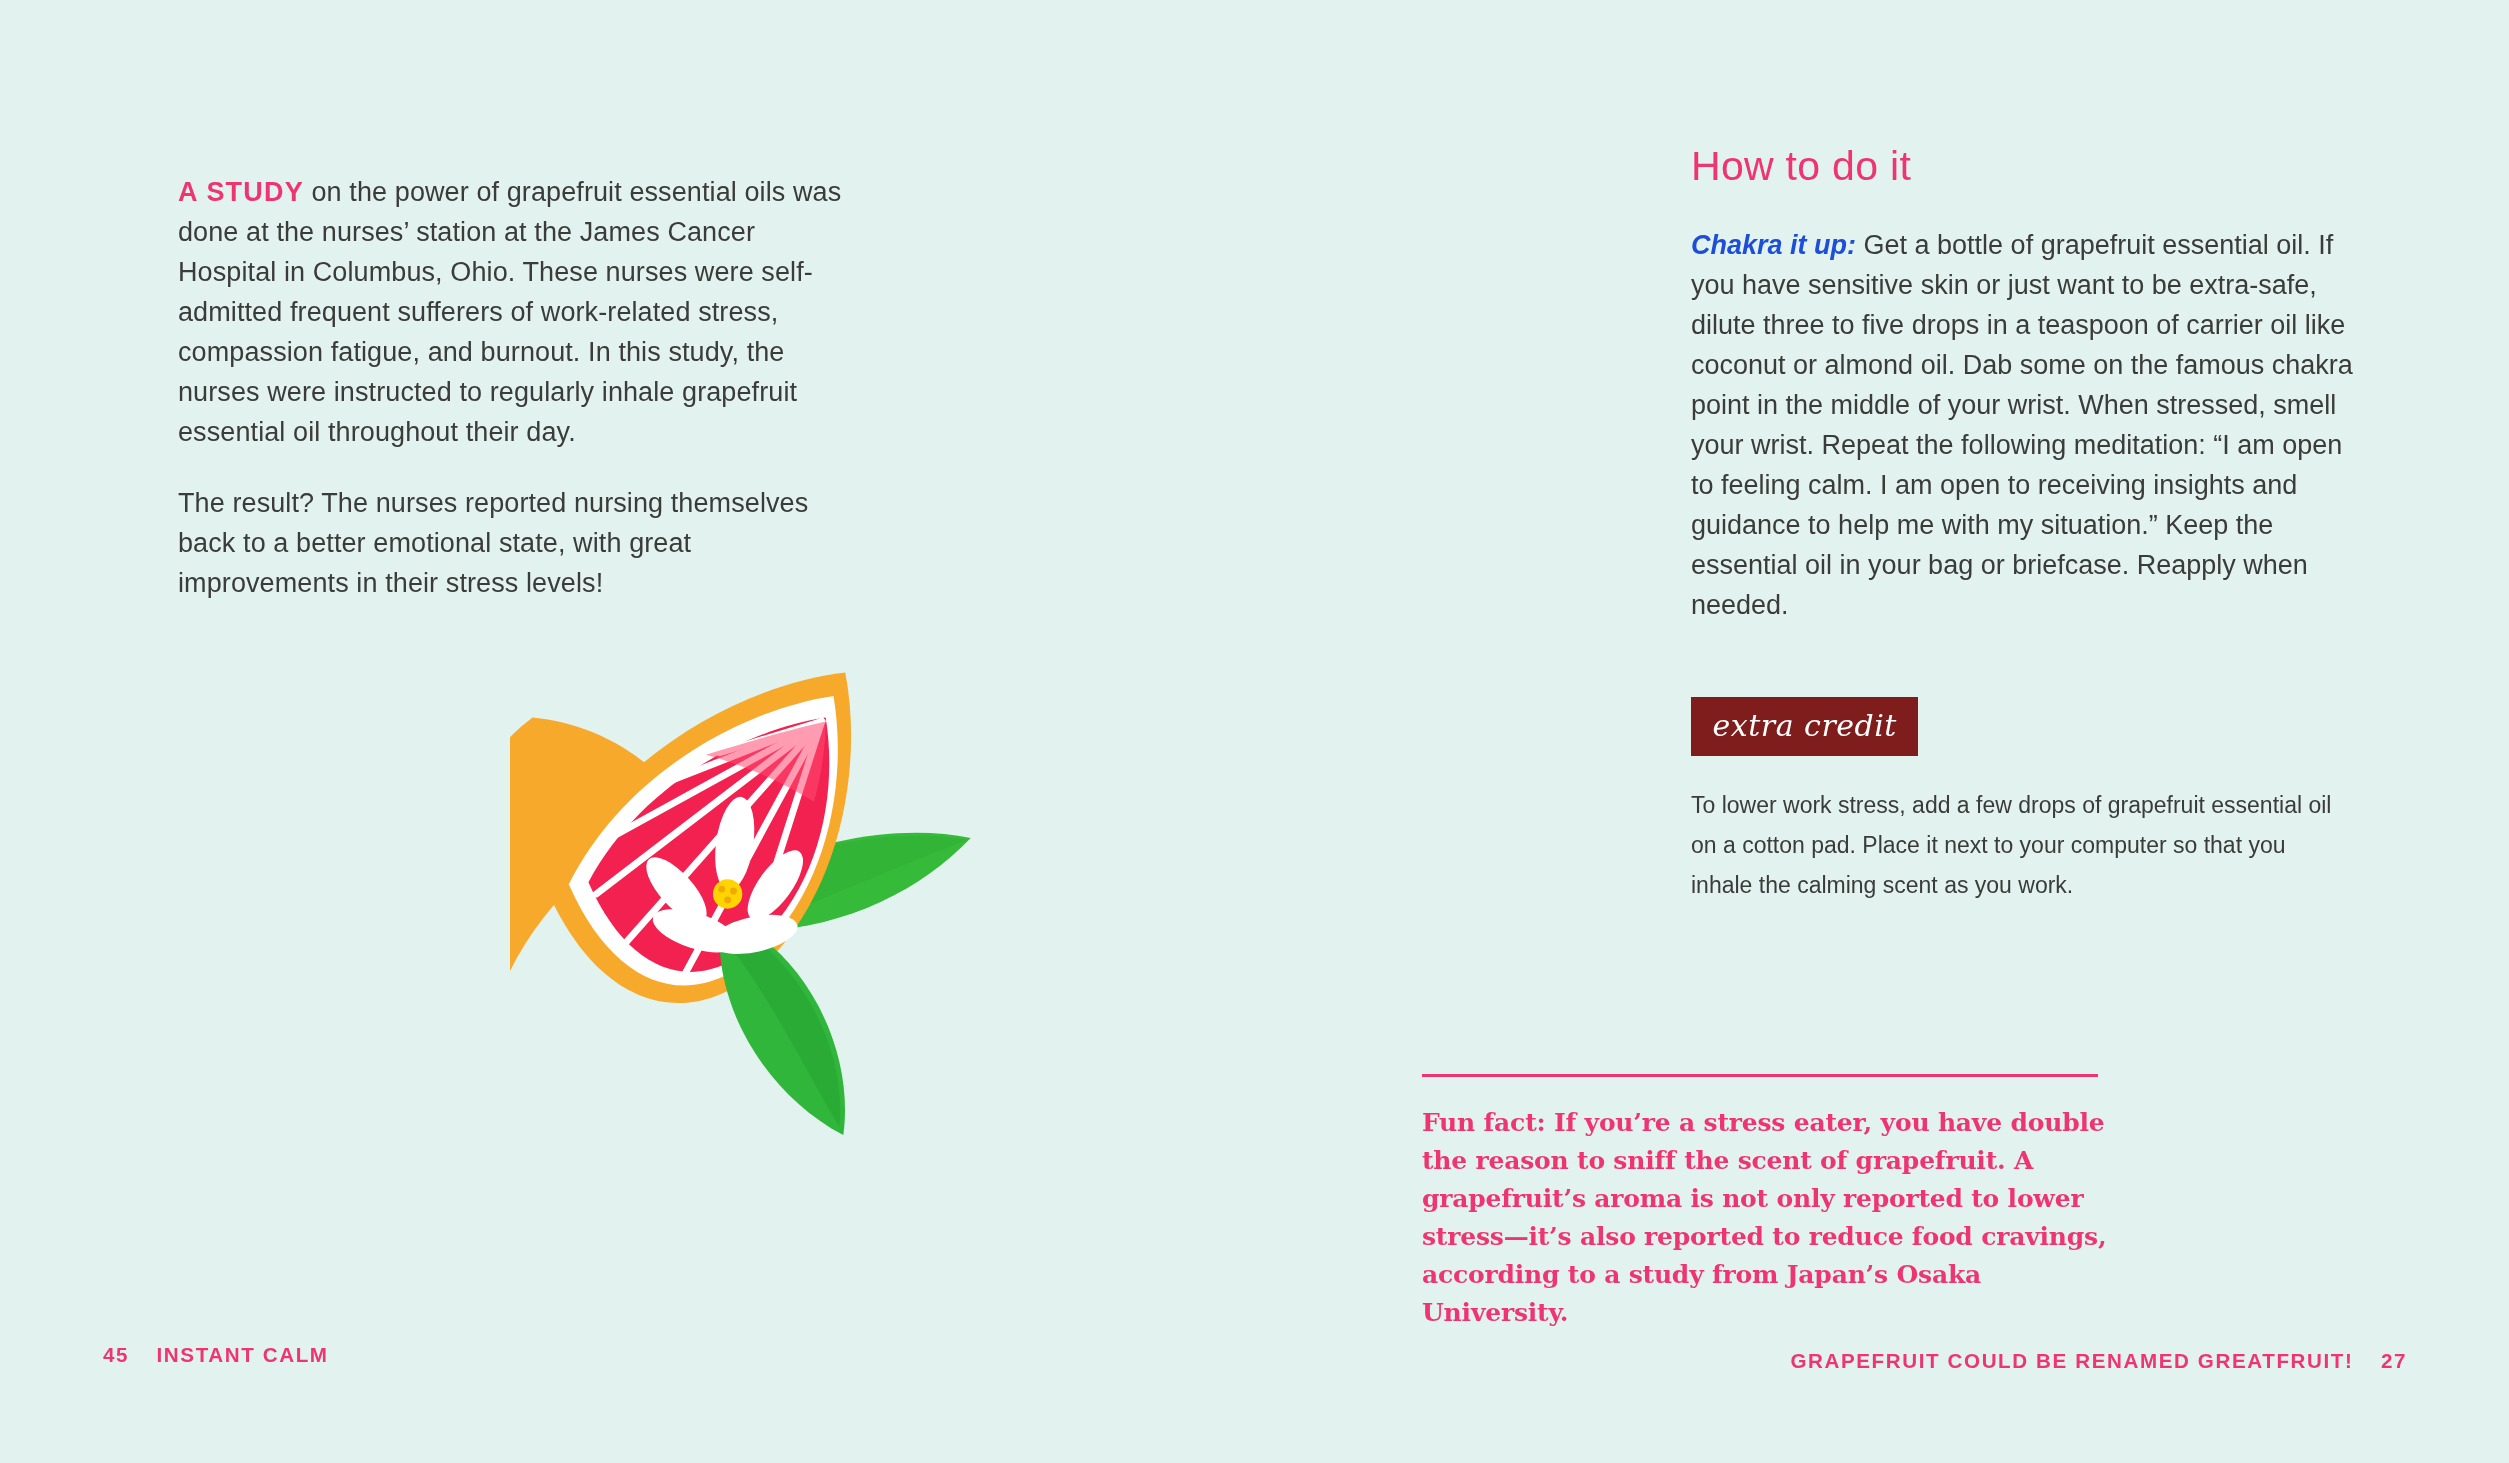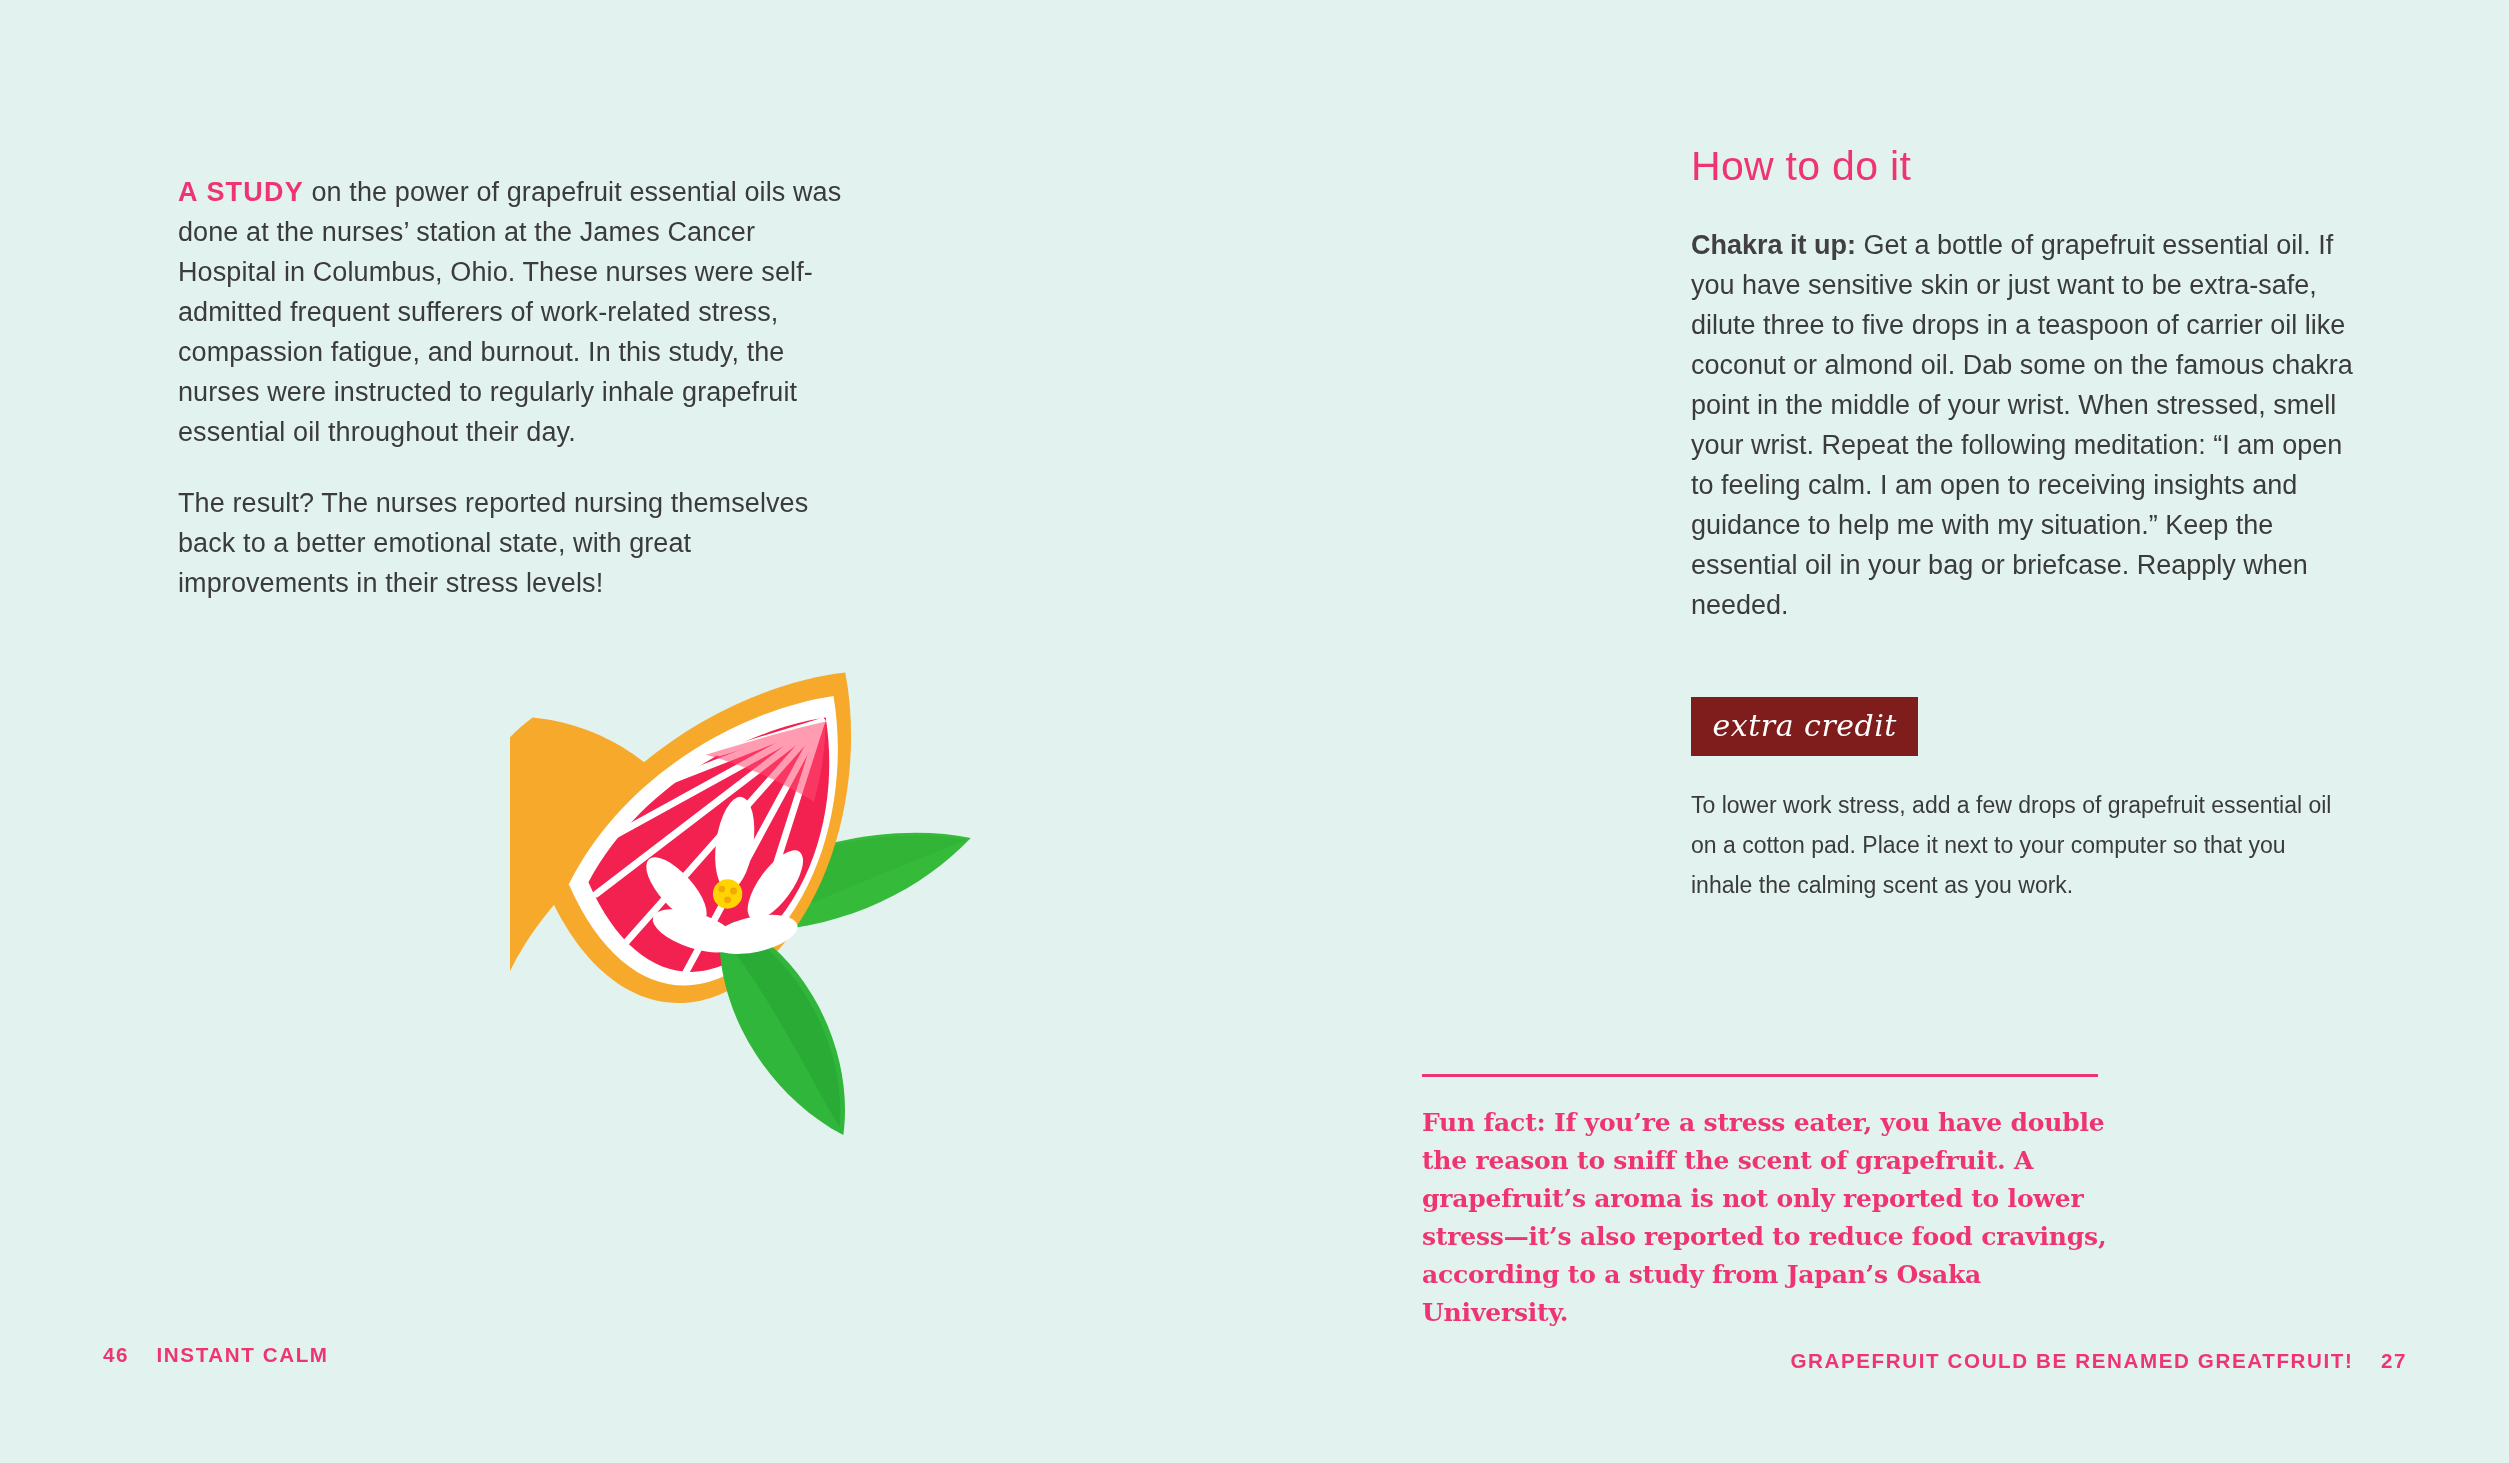--- a/index.html
+++ b/index.html
@@ -79,22 +79,23 @@
     font-weight: normal;
     letter-spacing: 0.3px;
     margin: 0 0 35px 0;
   }
   .chakra-para {
     font-size: 27px;
     line-height: 40px;
     color: #3b3b3b;
   }
   .chakra-para .run-in {
-    color: #404040;
-    font-weight: bold;
+    color: #1d4ed8;
+    font-weight: bold;
+    font-style: italic;
   }
   .extra-credit-badge {
     display: inline-block;
     background: #7f1d1d;
     color: #ffffff;
     font-size: 30px;
     line-height: 1;
     padding: 13.7px 21.6px 15.7px 21.6px;
     font-style: italic;
     font-family: "DejaVu Serif", serif;
@@ -214,21 +215,21 @@
           </g>
           <circle cx="0" cy="0" r="15" fill="#ffd400"></circle>
           <circle cx="-6" cy="-5" r="3.5" fill="#f2a900"></circle>
           <circle cx="6" cy="-3" r="3.5" fill="#f2a900"></circle>
           <circle cx="0" cy="6" r="3.5" fill="#f2a900"></circle>
         </g>
       </svg>
     </div>
 
     <div class="footer footer-left">
-      <span>46</span>
+      <span>45</span>
       <span>INSTANT CALM</span>
     </div>
   </div>
 
   <div class="right-page">
 
     <div class="right-col">
       <h2 class="howto-title">How to do it</h2>
 
       <p class="chakra-para"><span class="run-in">Chakra it up:</span><span> Get a bottle of grapefruit essential oil. If you have sensitive skin or just want to be extra-safe, dilute three to five drops in a teaspoon of carrier oil like coconut or almond oil. Dab some on the famous chakra point in the middle of your wrist. When stressed, smell your wrist. Repeat the following meditation: “I am open to feeling calm. I am open to receiving insights and guidance to help me with my situation.” Keep the essential oil in your bag or briefcase. Reapply when needed.</span></p>

